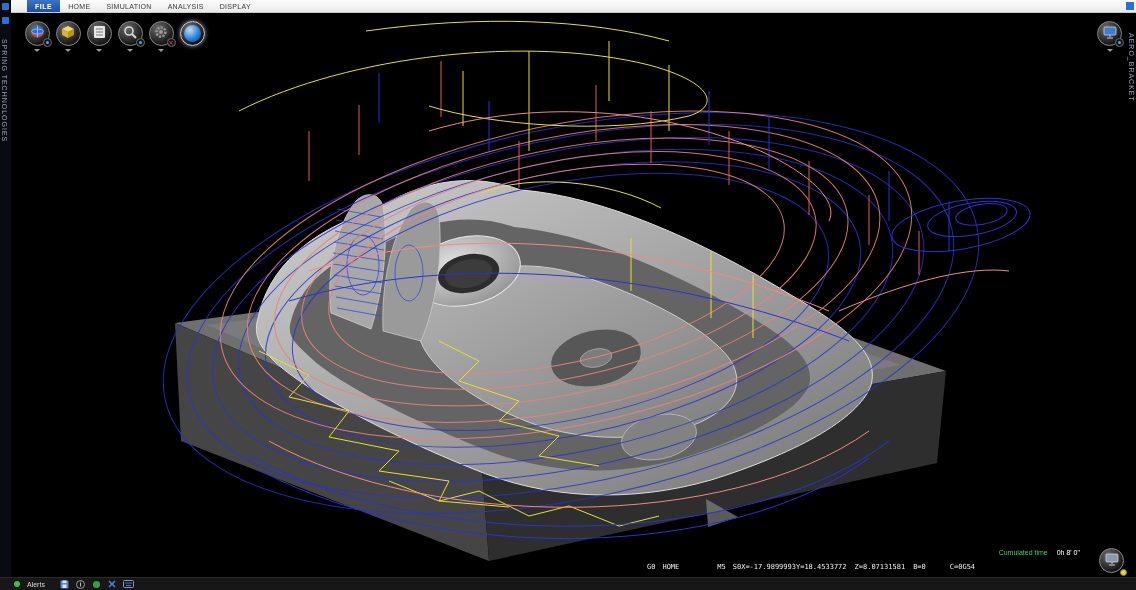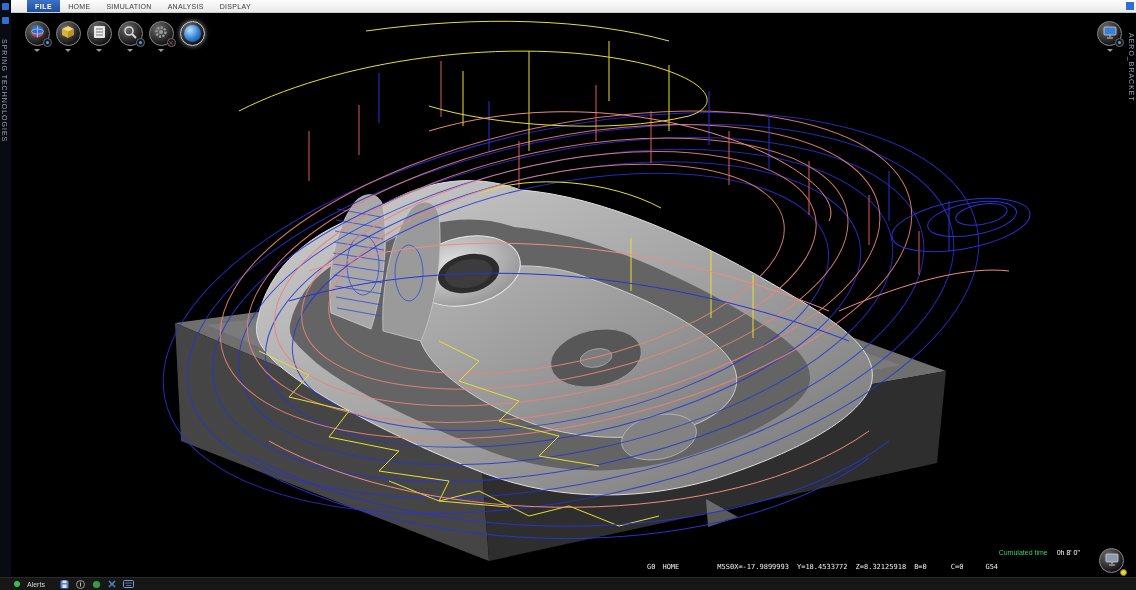--- a/index.html
+++ b/index.html
@@ -34,27 +34,27 @@
   .badge-dot{width:3px;height:3px;border-radius:50%;background:#5aa0e0}
   .marble{width:17px;height:17px;border-radius:50%;background:radial-gradient(circle at 35% 30%,#b8e2ff,#2f7fd6 55%,#0c3f85)}
   .tr-btn{position:absolute;right:14px;top:8px;z-index:10;display:flex;flex-direction:column;align-items:center}
   .br-btn{position:absolute;right:12px;bottom:4px;z-index:10;display:flex;flex-direction:column;align-items:center}
   .bulb-badge{position:absolute;right:-4px;bottom:-4px;width:7px;height:7px;border-radius:50%;background:#e8d44a;border:1px solid #8a7a20}
 
   
   .status-row{position:absolute;left:636px;bottom:6px;display:flex;align-items:flex-start;font-family:"DejaVu Sans Mono",monospace;font-size:7px;color:#efefef;z-index:10;white-space:nowrap}
   .status-row span:nth-child(1){margin-right:7px}
   .status-row span:nth-child(2){margin-right:38px}
-  .status-row span:nth-child(3){margin-right:0}
+  .status-row span:nth-child(3){margin-right:7px}
   .status-row span:nth-child(4){}
-  .status-row span:nth-child(5){margin-right:8px}
+  .status-row span:nth-child(5){}
   .status-row span:nth-child(6){margin-right:8px}
   .status-row span:nth-child(7){margin-right:8px}
   .status-row span:nth-child(8){margin-right:24px}
-  .status-row span:nth-child(9){margin-right:22px}
+  .status-row span:nth-child(9){}
   .time-row{position:absolute;right:56px;bottom:21px;font-size:7px;z-index:10;display:flex;gap:9px;white-space:nowrap}
   .time-label{color:#35d06a}
   .time-value{color:#fff}
 
   
   .alertsbar{position:absolute;left:0;bottom:0;width:1136px;height:13px;background:#171717;display:flex;align-items:center;z-index:40;padding-left:14px;gap:7px;border-top:1px solid #2a2a2a}
   .alert-dot{width:6px;height:6px;border-radius:50%;background:#38c24a}
   .alerts-label{font-size:7px;color:#d8d8d8;margin-right:8px}
   .mini{display:flex;align-items:center;justify-content:center;cursor:pointer}
 </style>
@@ -309,21 +309,21 @@
 
     <span class="right-rail-text">AERO_BRACKET</span>
 
     <div class="status-row">
       <span>G0</span>
       <span>HOME</span>
       <span>M5</span>
       <span>S0</span>
       <span>X=-17.9899993</span>
       <span>Y=18.4533772</span>
-      <span>Z=8.32125918</span>
+      <span>Z=8.07131581</span>
       <span>B=0</span>
       <span>C=0</span>
       <span>G54</span>
     </div>
     <div class="time-row">
       <span class="time-label">Cumulated time</span>
       <span class="time-value">0h 8' 0"</span>
     </div>
 
     <div class="br-btn">

